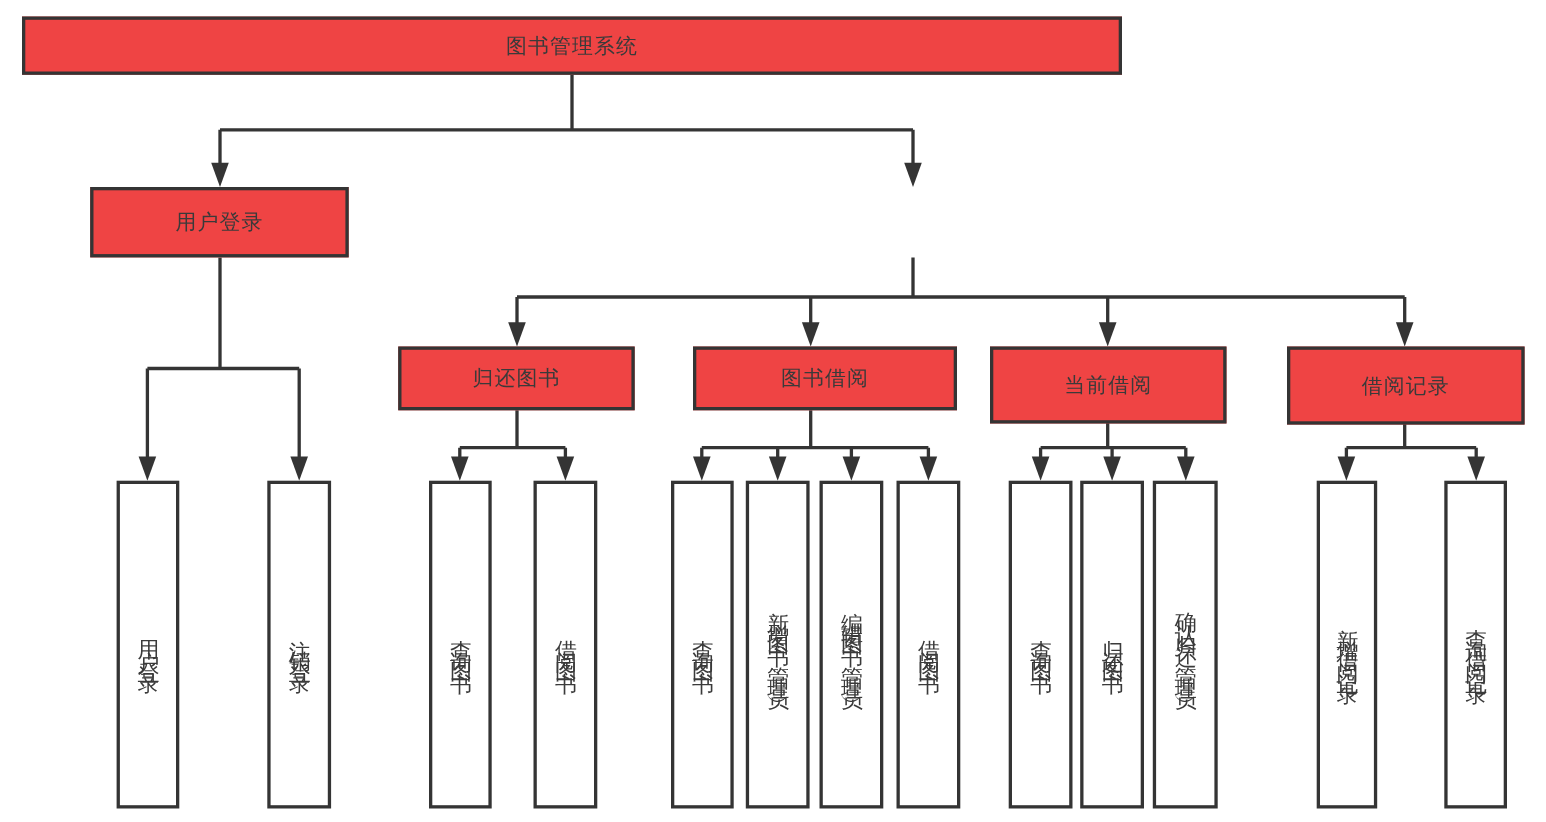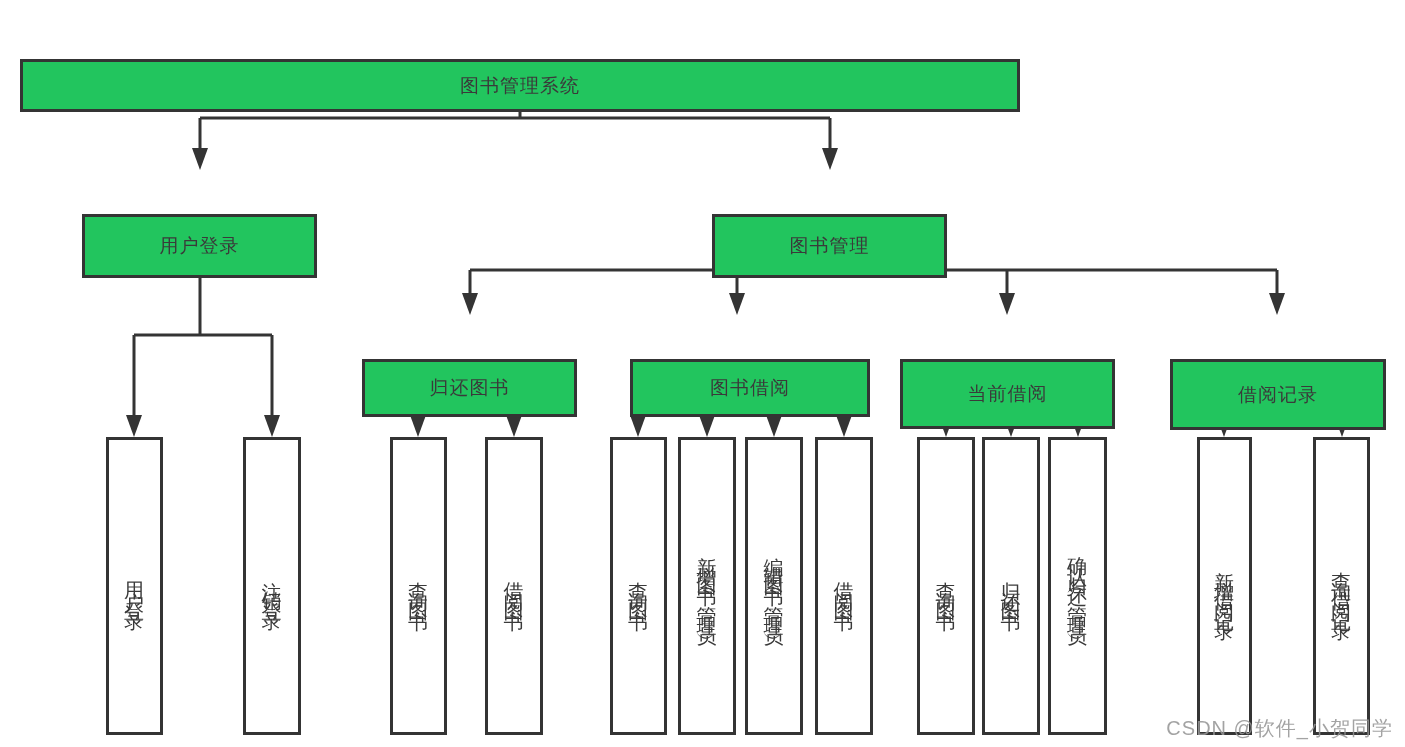--- a/index.html
+++ b/index.html
@@ -8,26 +8,25 @@
     width: 1405px;
     height: 747px;
     background: #ffffff;
     font-family: "Liberation Sans", "DejaVu Sans", sans-serif;
     overflow: hidden;
   }
   .hbox {
     position: absolute;
     box-sizing: border-box;
     border: 3px solid #343434;
-    background: #22c55e;
+    background: #ef4444;
     display: flex;
     align-items: center;
     justify-content: center;
     z-index: 2;
-    margin-top: 44px;
   }
   .hbox span {
     font-size: 19px;
     letter-spacing: 1px;
     color: #3a3a3a;
   }
   .vbox {
     position: absolute;
     top: 437px;
     height: 298px;
@@ -102,23 +101,20 @@
     </g>
   </svg>
 
   <div class="hbox" style="left:20px; top:15px; width:1000px; height:53px;">
     <span>图书管理系统</span>
   </div>
 
   <div class="hbox" style="left:82px; top:170px; width:235px; height:64px;">
     <span>用户登录</span>
   </div>
-  <div class="hbox" style="left:712px; top:170px; width:235px; height:64px;">
-    <span>图书管理</span>
-  </div>
 
   <div class="hbox" style="left:362px; top:315px; width:215px; height:58px;">
     <span>归还图书</span>
   </div>
   <div class="hbox" style="left:630px; top:315px; width:240px; height:58px;">
     <span>图书借阅</span>
   </div>
   <div class="hbox" style="left:900px; top:315px; width:215px; height:70px;">
     <span>当前借阅</span>
   </div>
@@ -163,15 +159,14 @@
     <span>确认归还（管理员）</span>
   </div>
 
   <div class="vbox" style="left:1197px; width:55px;">
     <span>新增借阅记录</span>
   </div>
   <div class="vbox" style="left:1313px; width:57px;">
     <span>查询借阅记录</span>
   </div>
 
-  <div id="watermark">CSDN @软件_小贺同学</div>
 
 </div>
 
 </body></html>

